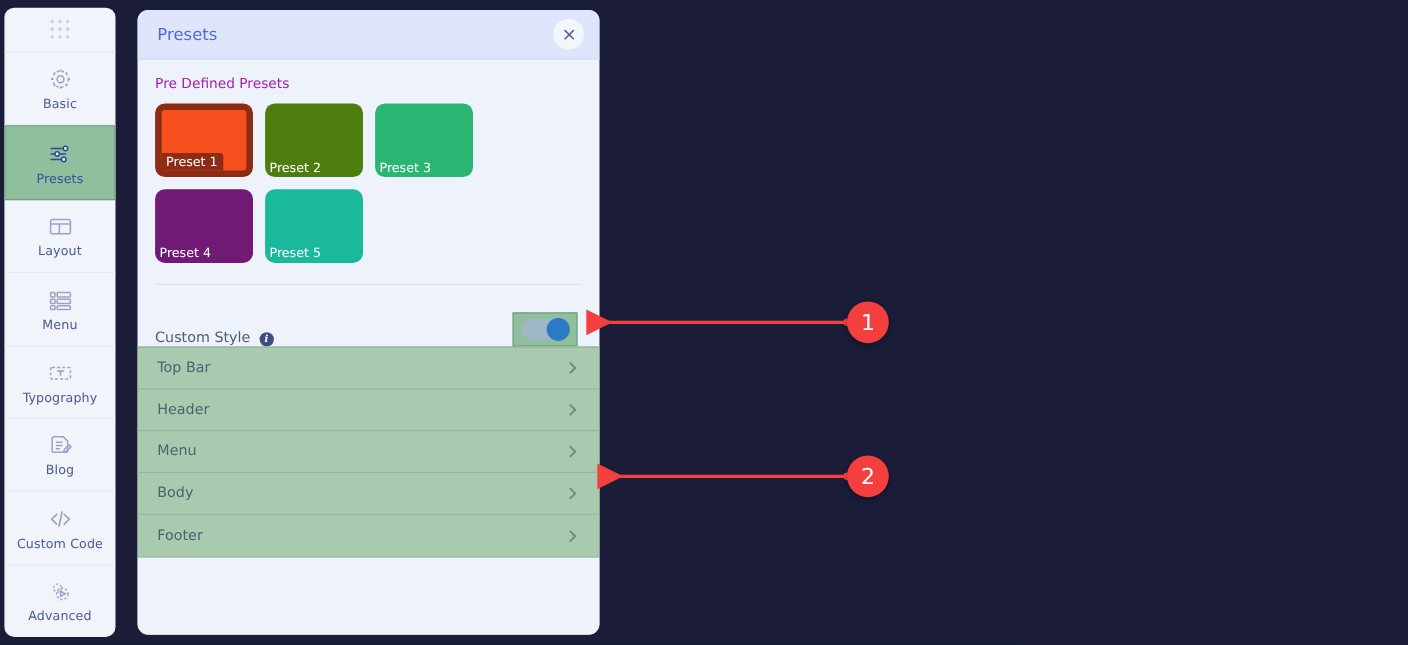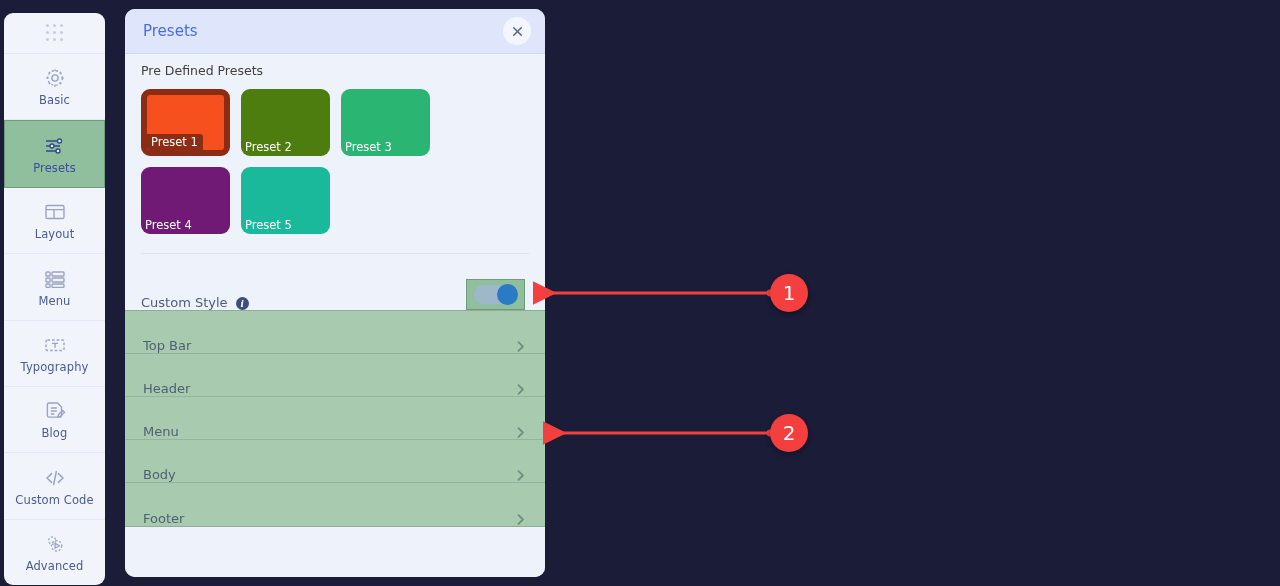--- a/index.html
+++ b/index.html
@@ -16,21 +16,21 @@
     position: relative;
     width: 1280px;
     height: 586px;
     background: #1a1c38;
   }
 
   
   #sidebar {
     position: absolute;
     left: 4px;
-    top: 13px;
+    top: 7px;
     width: 101px;
     height: 572px;
     background: #f1f4fb;
     border-radius: 9px;
     box-sizing: border-box;
     overflow: hidden;
     display: flex;
     flex-direction: column;
   }
   .drag-handle {
@@ -134,22 +134,22 @@
 
   .modal-body {
     flex: 1 1 auto;
     min-height: 0;
     position: relative;
     display: flex;
     flex-direction: column;
   }
   .section-title {
     font-size: 12.5px;
-    color: #404040;
-    padding: 9px 0 11px 16px;
+    color: #a21caf;
+    padding: 14px 0 11px 16px;
   }
   .preset-grid {
     display: flex;
     flex-wrap: wrap;
     gap: 11px 11px;
     padding: 0 16px;
   }
   .preset {
     width: 89px;
     height: 67px;
@@ -242,23 +242,23 @@
     background: #2b7bc4;
   }
 
   .accordion {
     flex: none;
     background: #a8cbb0;
     border-top: 1px solid #8fae97;
     border-bottom: 1px solid #8fae97;
   }
   .acc-row {
-    height: 43px;
-    display: flex;
-    align-items: flex-end;
+    height: 38px;
+    display: flex;
+    align-items: center;
     padding: 0 18px 0 18px;
     border-bottom: 1px solid #93b59c;
     cursor: pointer;
     box-sizing: border-box;
   }
   .acc-row:last-child { border-bottom: none; }
   .acc-label {
     font-size: 13px;
     color: #4d6270;
   }

